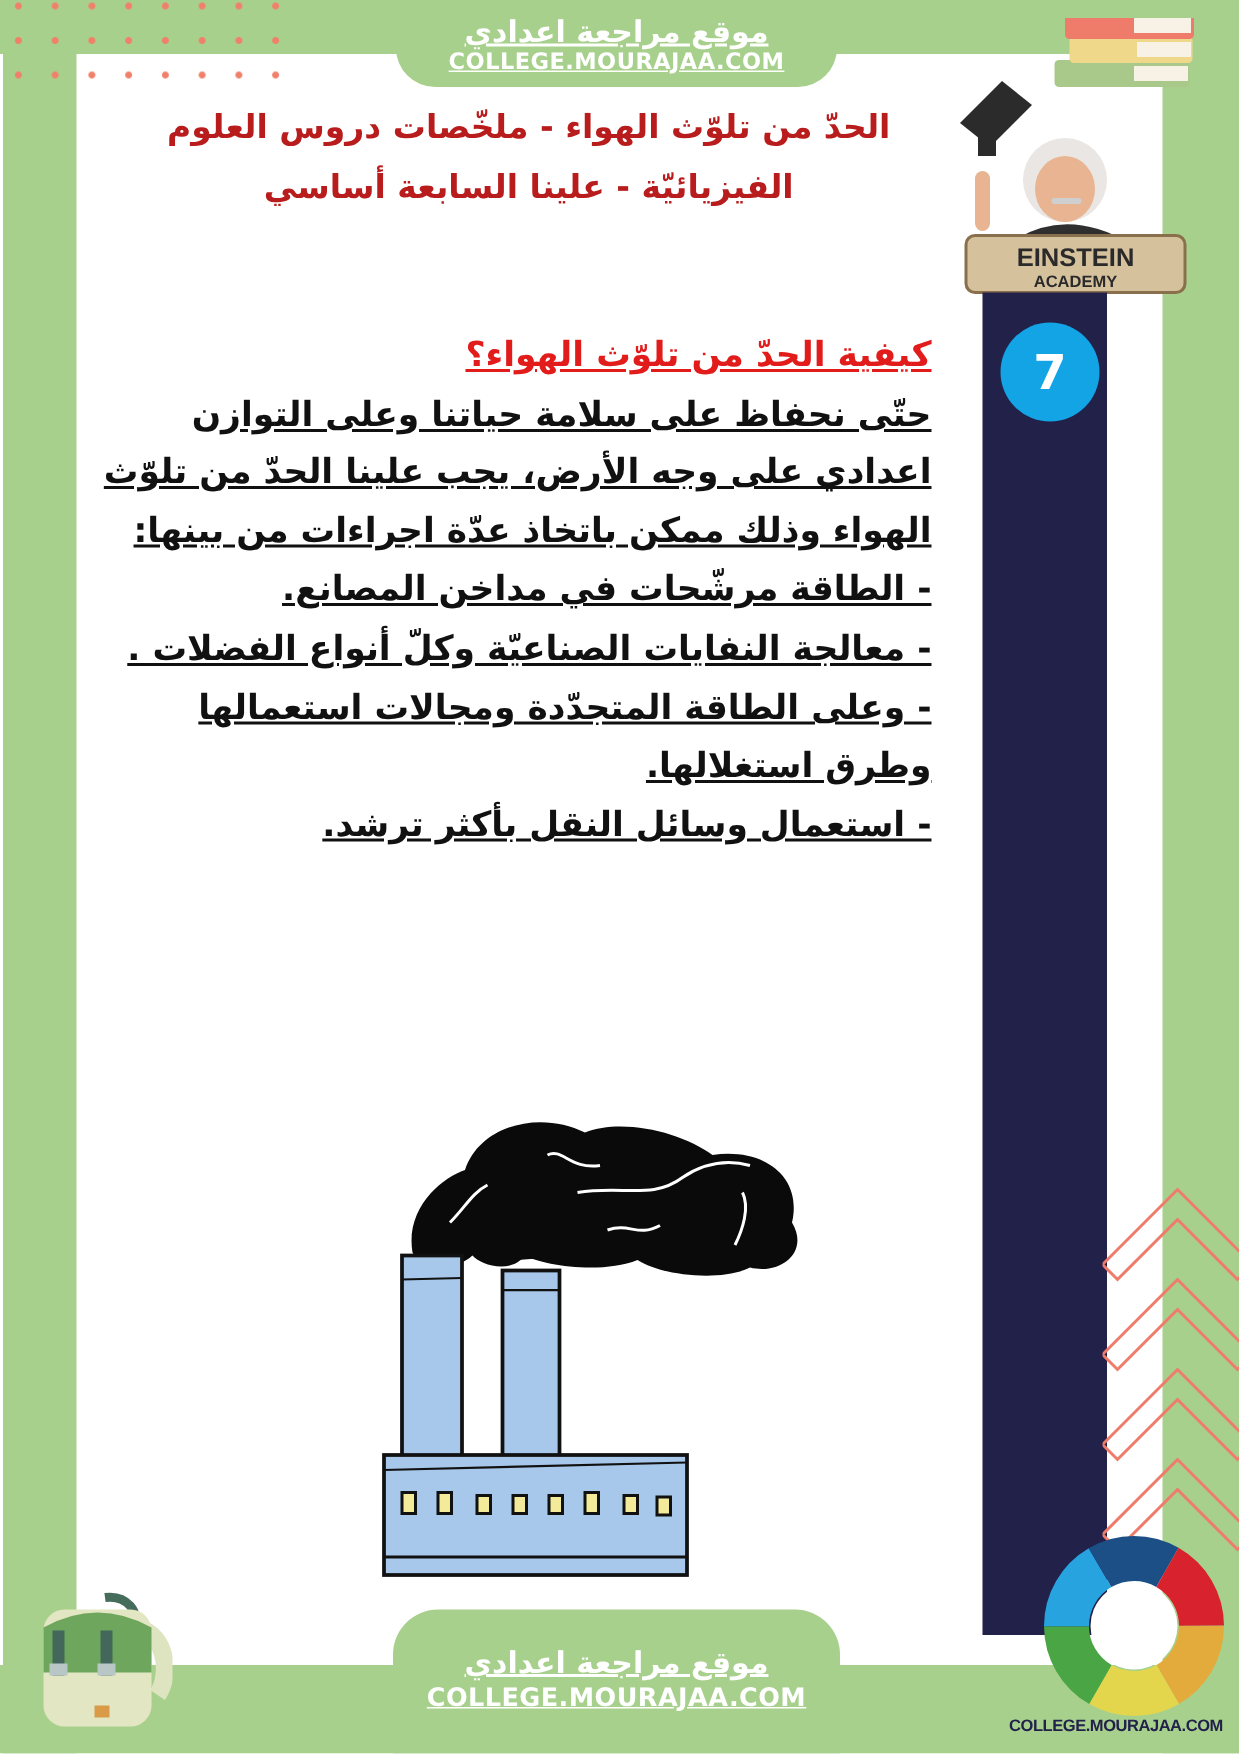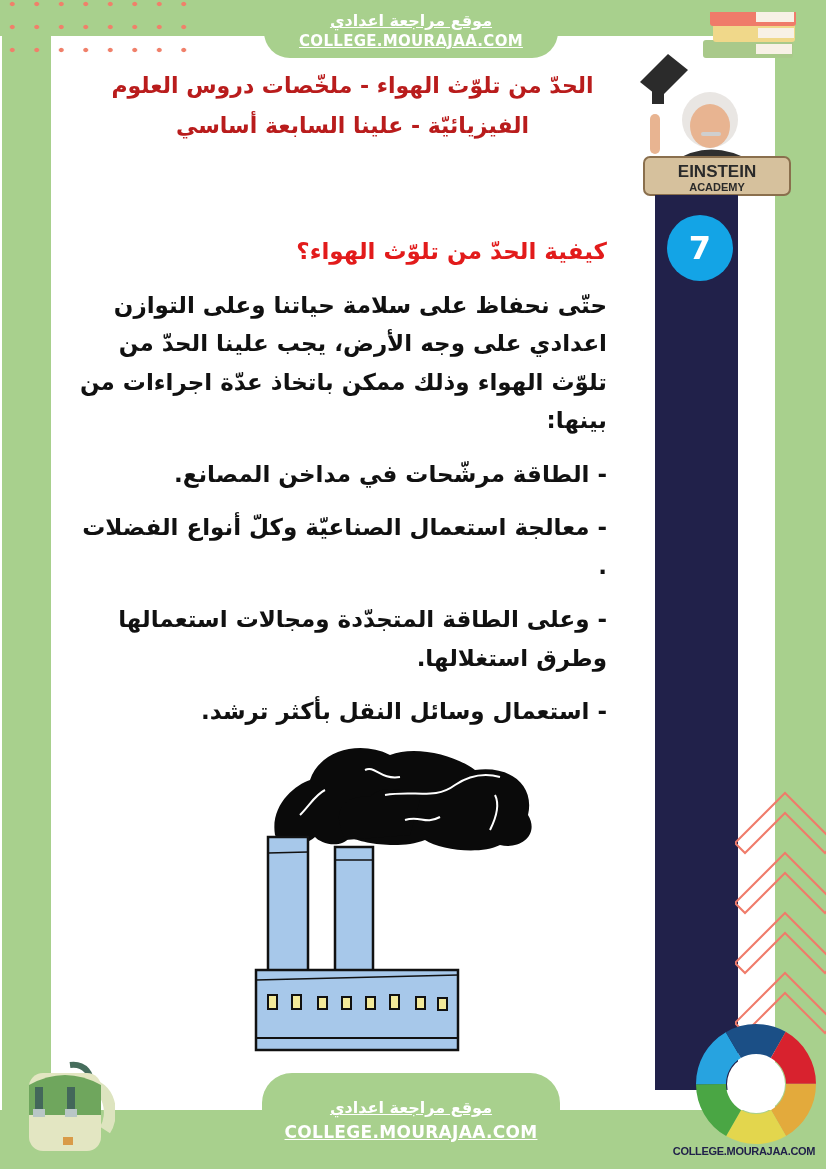--- a/index.html
+++ b/index.html
@@ -8,28 +8,28 @@
   #top-band { left:0; top:0; width:826px; height:36px; }
   #left-strip { left:2px; top:0; width:49px; height:1169px; }
   #right-strip { left:775px; top:0; width:51px; height:1169px; }
   #bottom-band { left:0; top:1110px; width:826px; height:59px; }
   .dots { position:absolute; left:0; width:200px; height:6px;
     background-image: radial-gradient(circle, #f0806a 2px, transparent 2.6px);
     background-size:24.5px 6px; background-repeat:repeat-x; }
   .tab-top { position:absolute; left:264px; top:0; width:294px; height:58px; background:#a8d08d; border-radius:0 0 26px 26px; }
   .tab-bottom { position:absolute; left:262px; top:1073px; width:298px; height:96px; background:#a8d08d; border-radius:30px 30px 0 0; }
   .site-label { position:absolute; width:100%; text-align:center; color:#ffffff; font-weight:bold; text-decoration:underline; line-height:18px; }
-  .site-ar { font-size:16px; }
+  .site-ar { font-size:20px; }
   .site-en { font-size:15px; letter-spacing:0.3px; }
   #title { position:absolute; left:80px; top:66px; width:545px; text-align:center; direction:rtl; color:#b91c1c; font-weight:bold; font-size:22px; line-height:40px; }
   #navy-col { position:absolute; left:655px; top:195px; width:83px; height:895px; background:#21214a; }
   #page-num { position:absolute; left:667px; top:215px; width:66px; height:66px; border-radius:50%; background:#13a4e6; color:#fff; font-weight:bold; font-size:32px; text-align:center; line-height:66px; }
   #content { position:absolute; left:60px; top:217px; width:562px; direction:rtl; text-align:right; font-size:23px; line-height:38.5px; color:#111; font-weight:bold; }
   #content .heading { color:#e21b1b; }
-  #content p { margin:15px; }
+  #content p { margin:1px;text-decoration:underline; }
   #factory { position:absolute; left:240px; top:725px; width:300px; height:330px; }
   .chevrons { position:absolute; left:735px; top:790px; width:100px; height:260px; }
   #logo-ring { position:absolute; left:695px; top:1023px; width:122px; height:122px; }
   #logo-caption { position:absolute; left:664px; top:1145px; width:160px; text-align:center; font-size:11px; font-weight:bold; color:#21214a; font-family:"Liberation Sans", sans-serif; letter-spacing:-0.3px; }
   #einstein { position:absolute; left:638px; top:12px; width:160px; height:185px; }
   #backpack { position:absolute; left:15px; top:1055px; width:100px; height:100px; }
 </style>
 </head>
 <body>
 
@@ -74,21 +74,21 @@
   <text x="79" y="179" text-anchor="middle" font-family="Liberation Sans, sans-serif" font-weight="bold" font-size="11" fill="#2a2a2a">ACADEMY</text>
 </svg>
 
 <div id="navy-col"></div>
 <div id="page-num">7</div>
 
 <div id="content">
   <p class="heading">كيفية الحدّ من تلوّث الهواء؟</p>
   <p>حتّى نحفاظ على سلامة حياتنا وعلى التوازن اعدادي على وجه الأرض، يجب علينا الحدّ من تلوّث الهواء وذلك ممكن باتخاذ عدّة اجراءات من بينها:</p>
   <p>- الطاقة مرشّحات في مداخن المصانع.</p>
-  <p>- معالجة استعمال الصناعيّة وكلّ أنواع الفضلات .</p>
+  <p>- معالجة النفايات الصناعيّة وكلّ أنواع الفضلات .</p>
   <p>- وعلى الطاقة المتجدّدة ومجالات استعمالها وطرق استغلالها.</p>
   <p>- استعمال وسائل النقل بأكثر ترشد.</p>
 </div>
 
 <svg id="factory" viewBox="0 0 300 330">
   <g fill="#0a0a0a">
     <path d="M35 110 C30 80 55 60 70 55 C80 25 120 15 150 30 C175 20 215 30 235 45 C270 40 295 60 288 90 C300 110 280 125 260 120 C240 130 200 125 185 115 C160 125 120 118 110 112 C100 125 80 118 75 112 C60 125 40 120 35 110 Z"></path>
     <path d="M100 100 C95 80 110 70 130 72 C140 60 170 62 180 75 L170 110 L105 115 Z"></path>
   </g>
   <g fill="none" stroke="#ffffff" stroke-width="2">

